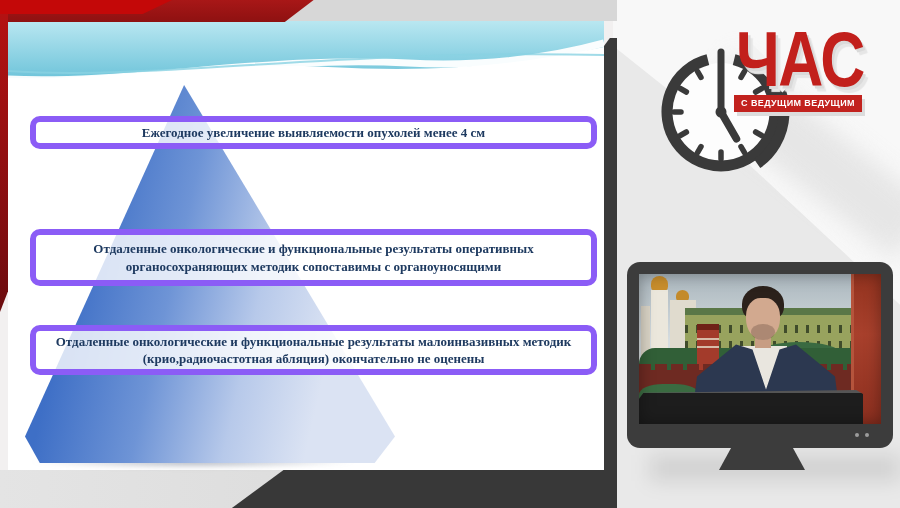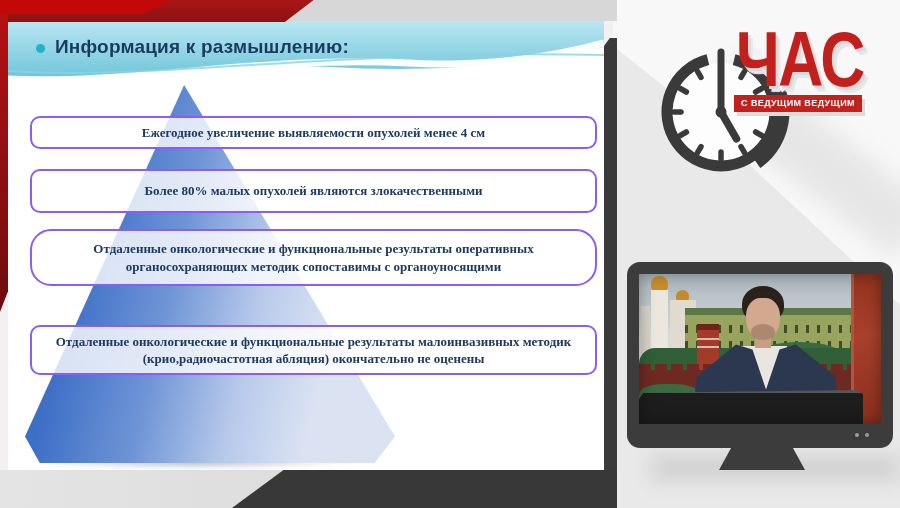--- a/index.html
+++ b/index.html
@@ -35,27 +35,27 @@
   .slide { position:absolute; left:8px; top:21px; width:596px; height:449px; background:#fff; z-index:5; }
   .slide-header { position:absolute; left:0; top:0; width:596px; height:62px; }
   .slide-title-row { position:absolute; left:28px; top:15px; display:flex; align-items:flex-start; z-index:4; }
   .title-dot { width:9px; height:9px; border-radius:50%; background:#23b2c9; margin:8px 10px 0 0; }
   .slide-title { font-size:19px; font-weight:bold; color:#173c5f; letter-spacing:.2px; }
   .pyramid { position:absolute; left:17px; top:64px; width:370px; height:378px; z-index:1;
              background:linear-gradient(103deg,#3e6fc6 20%,#6e94d6 42%,#b7c9ea 62%,#dbe3f3 80%);
              clip-path:polygon(43% 0,100% 93%,94.5% 100%,4% 100%,0 93%); }
   .pyr-shadow { position:absolute; left:20px; top:434px; width:330px; height:14px; z-index:0;
              background:radial-gradient(ellipse at 50% 50%, rgba(90,100,120,.45), rgba(90,100,120,0) 70%); filter:blur(2px); }
-  .pbox { position:absolute; left:22px; width:567px; border:2px solid #8b5cf6; border-radius:10px;
+  .pbox { position:absolute; left:22px; width:567px; border:6px solid #8b5cf6; border-radius:10px;
           background:rgba(255,255,255,.8); display:flex; align-items:center; justify-content:center;
           text-align:center; font-family:"Liberation Serif", serif; font-weight:bold; font-size:13px;
           line-height:1.32; color:#1e3a60; padding:2px 10px; z-index:2; }
   .pbox1 { top:95px;  height:33px; }
   .pbox2 { top:148px; height:44px; }
-  .pbox3 { top:208px; height:57px;border-radius:21px; }
+  .pbox3 { top:208px; height:57px; }
   .pbox4 { top:280px; height:50px;margin-top:24px; }
   .pbox5 { top:347px; height:74px; }
   
   .clock-svg { position:absolute; left:645px; top:36px; width:152px; height:152px; z-index:9; }
   .chas-title { position:absolute; left:736px; top:26px; width:140px; height:66px; z-index:9;
                 font-size:78px; line-height:66px; font-weight:bold; color:#c2201c; letter-spacing:-2px;
                 transform:scaleX(.8); transform-origin:left top;
                 text-shadow:3px 3px 0 #dadada, 6px 6px 1px #e6e6e6; }
   .chas-box { position:absolute; left:734px; top:95px; width:128px; height:17px; background:#c2221e; z-index:9;
               color:#fff; font-size:9px; font-weight:bold; letter-spacing:.4px; text-align:center; line-height:17px;
@@ -123,28 +123,23 @@
       <defs>
         <linearGradient id="teal" x1="0" y1="0" x2="0" y2="1">
           <stop offset="0" stop-color="#b9e7f1"></stop>
             <stop offset="1" stop-color="#6fc4da"></stop>
         </linearGradient>
       </defs>
       <path d="M0,0 H596 V26 C510,44 430,52 320,46 C200,40 90,60 0,57 Z" fill="url(#teal)"></path>
       <path d="M0,58 C120,64 260,34 400,42 C480,46 545,36 596,22" fill="none" stroke="#ffffff" stroke-width="7" opacity="0.95"></path>
       <path d="M0,50 C150,60 320,28 596,34" fill="none" stroke="#8ad2e2" stroke-width="2" opacity="0.8"></path>
     </svg>
-    <div class="slide-title-row">
-      <span class="title-dot"></span>
-      <span class="slide-title">Информация к размышлению:</span>
-    </div>
     <div class="pyr-shadow"></div>
     <div class="pyramid"></div>
     <div class="pbox pbox1">Ежегодное увеличение выявляемости опухолей менее 4 см</div>
-    <div class="pbox pbox2">Более 80% малых опухолей являются злокачественными</div>
     <div class="pbox pbox3">Отдаленные онкологические и функциональные результаты оперативных органосохраняющих методик сопоставимы с органоуносящими</div>
     <div class="pbox pbox4">Отдаленные онкологические и функциональные результаты малоинвазивных методик (крио,радиочастотная абляция)  окончательно не оценены</div>
   </div>
 
   <div class="frame-right"></div>
   <div class="frame-bottom"></div>
 
   <svg class="clock-svg" viewBox="0 0 152 152">
     <circle cx="76" cy="76" r="49" fill="#fdfdfd"></circle>
     <path d="M89.1,23.6 A54,54 0 1 1 62.9,23.6" fill="none" stroke="#3a3a3a" stroke-width="11"></path>

